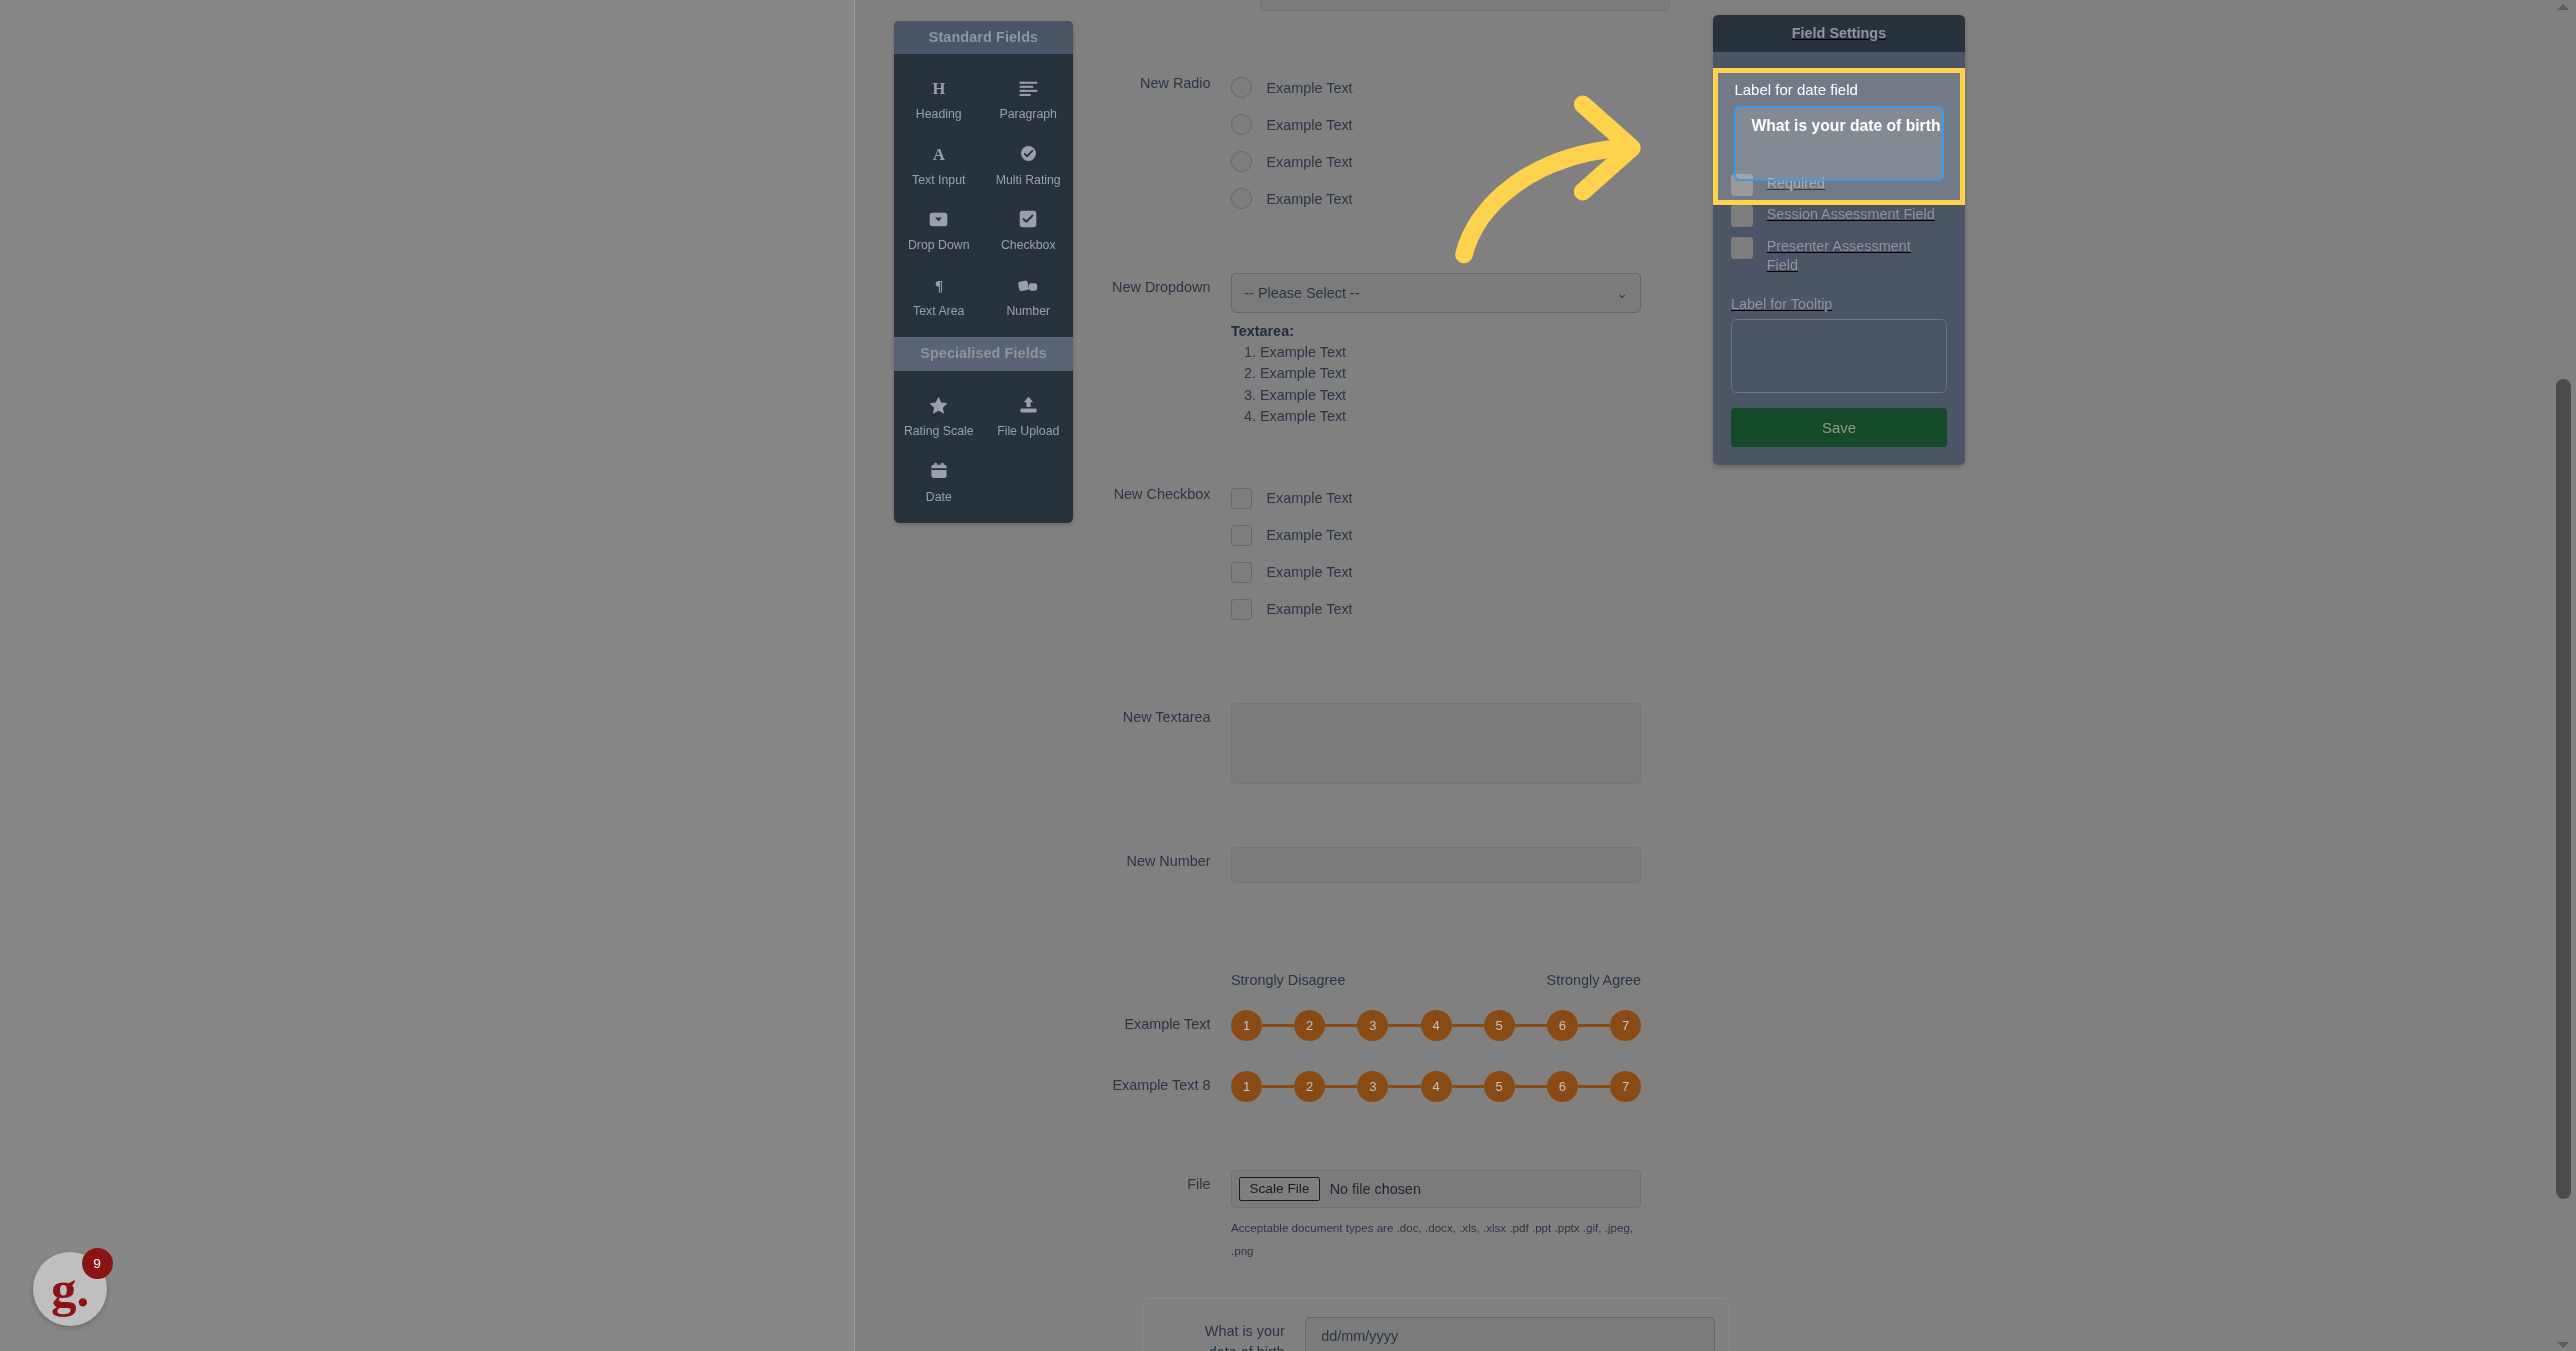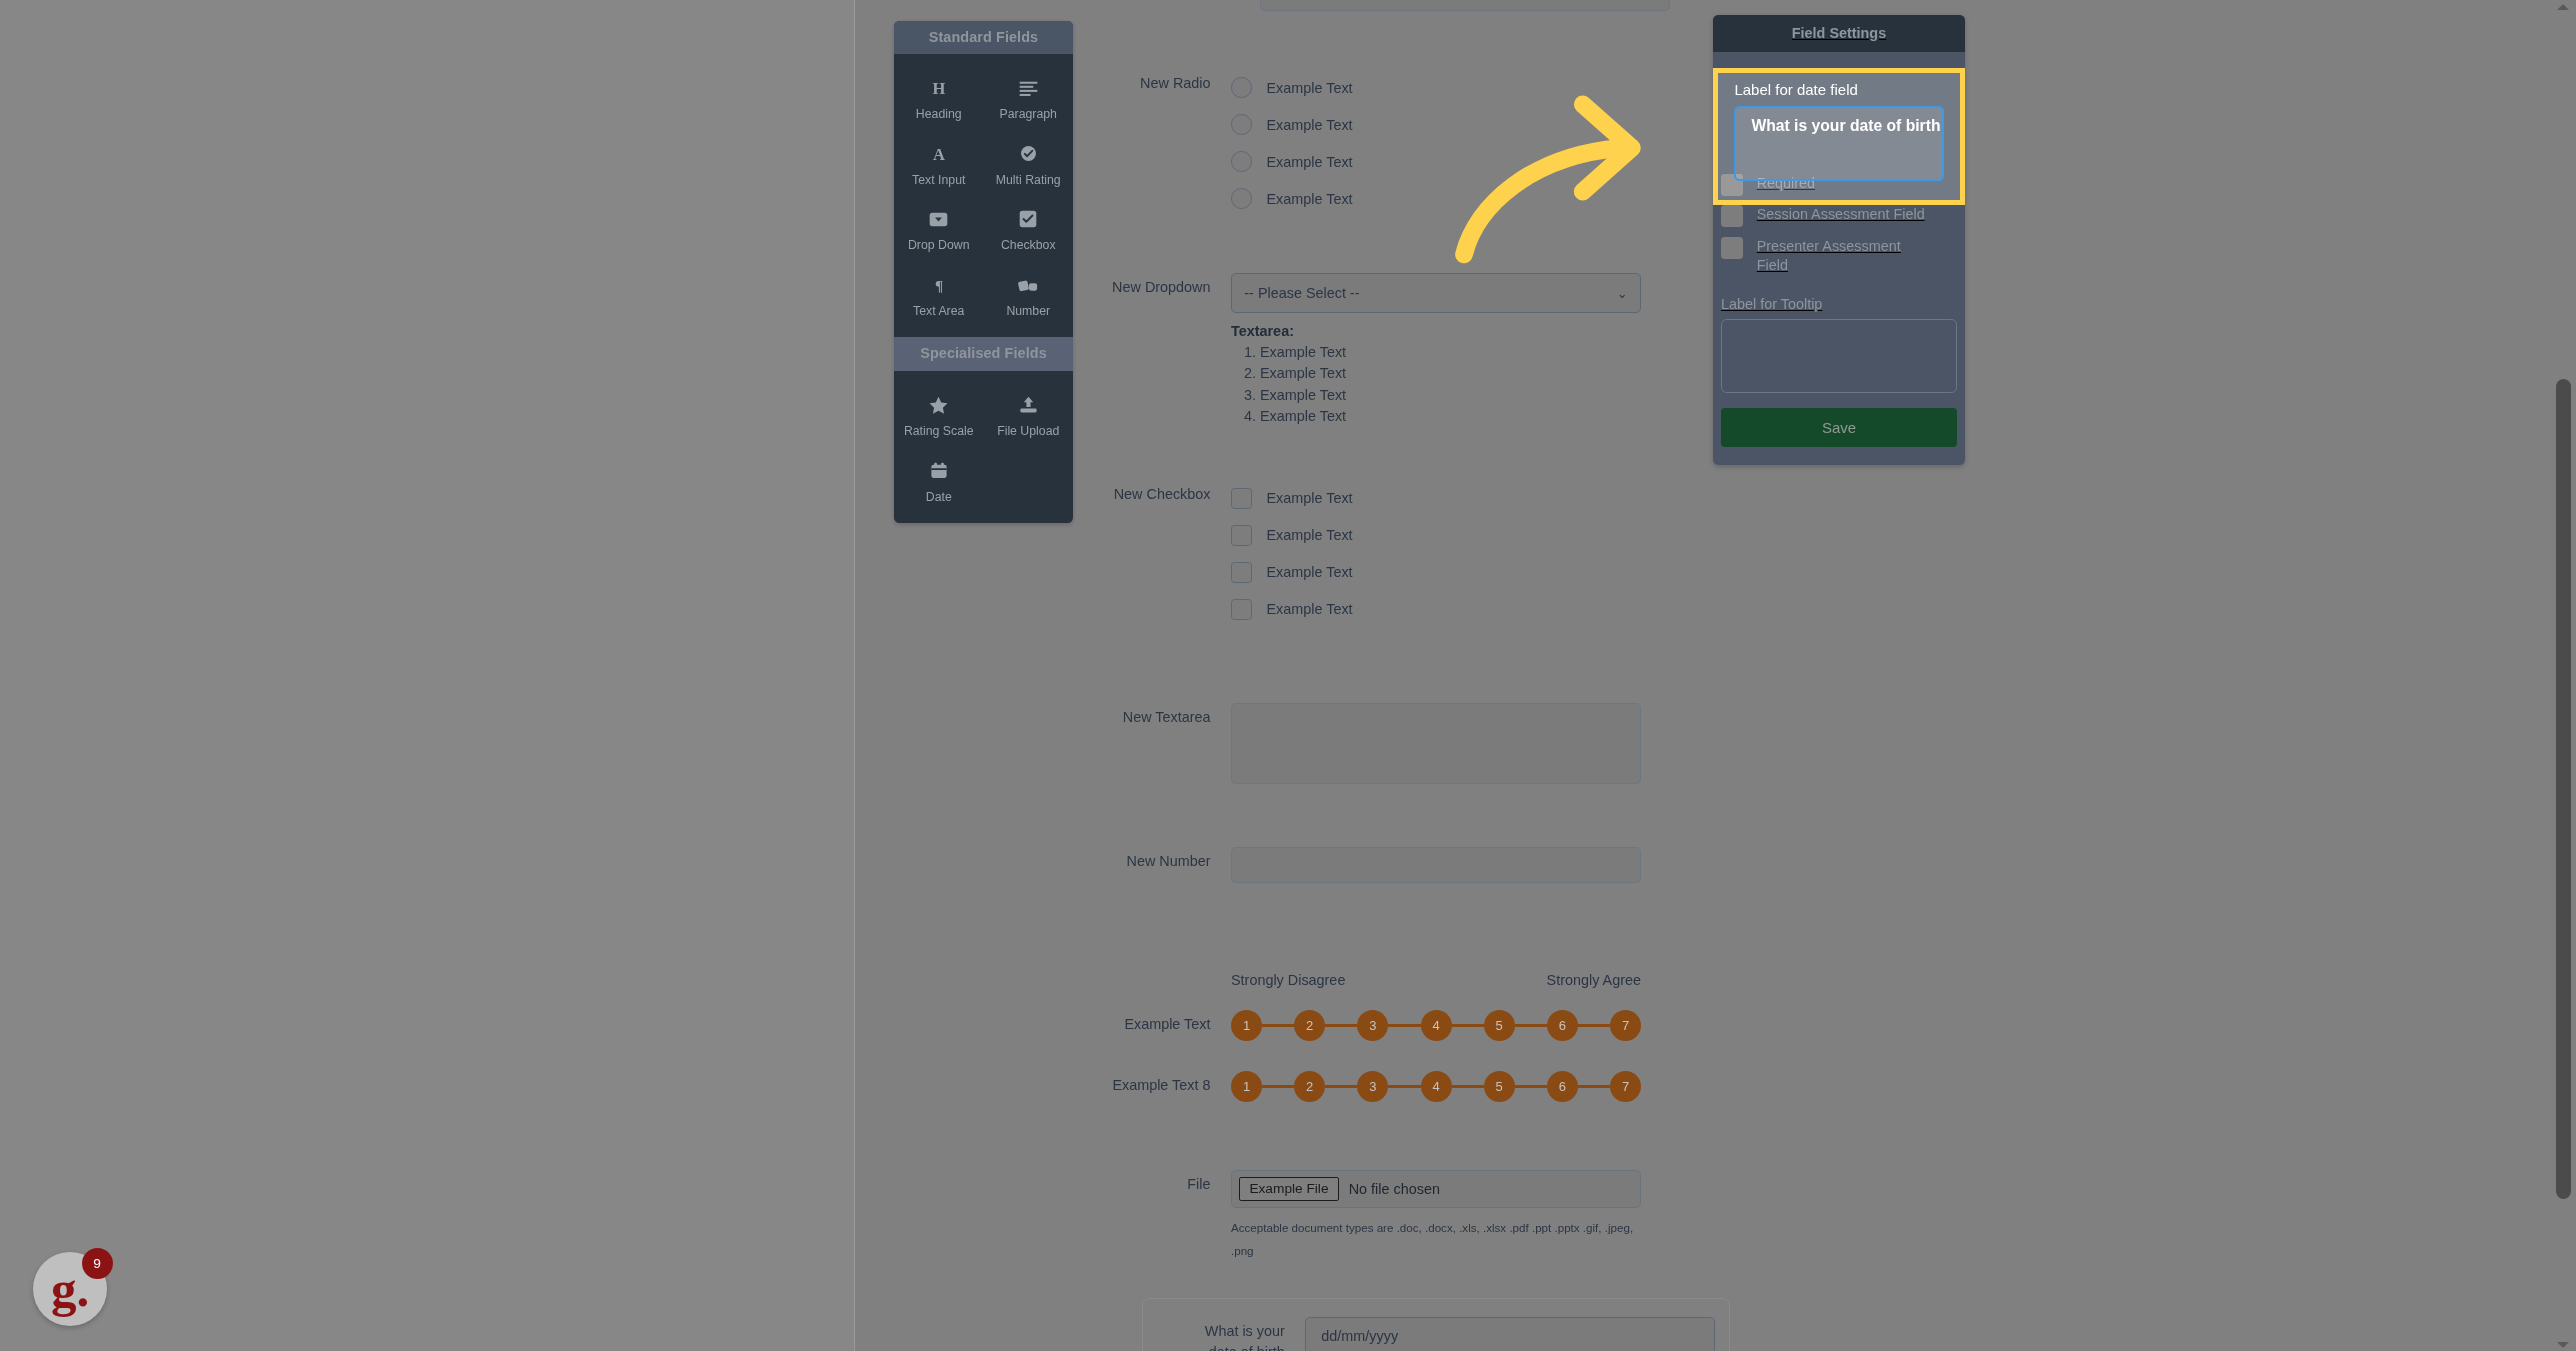--- a/index.html
+++ b/index.html
@@ -117,21 +117,21 @@
   .settings {
     position: absolute; left: 1713px; top: 15px; width: 252px;
     background: #4b5565; border-radius: 5.5px; overflow: hidden;
     box-shadow: 0 1.4px 5.5px rgba(0,0,0,.2);
     text-decoration: underline;
   }
   .st-header {
     background: #28323c; color: #8f959c; font-weight: bold;
     font-size: 14.4px; text-align: center; padding: 9.6px 0 11px;
   }
-  .st-body { padding: 0 8px 18px; }
+  .st-body { padding: 0 18px 18px; }
   .st-label { color: #8f959c; font-size: 14.4px; padding: 11px 0 6.8px; }
   .st-textarea {
     width: 100%; height: 74px; background: #4b5565;
     border: 0.7px solid #6c7687; border-radius: 5.5px;
   }
   .st-check-row { display: flex; align-items: flex-start; margin-bottom: 9.6px; }
   .st-check {
     width: 22px; height: 22px; background: #7d7d7d; border-radius: 3.4px;
     flex: none; margin-right: 13.7px; cursor: pointer;
   }
@@ -447,21 +447,21 @@
           <span class="pip-line"></span>
           <span class="pip">7</span>
         </div>
       </div>
     </div>
 
     <div class="form-row" style="margin-top:68px;">
       <div class="fr-label">File</div>
       <div class="fr-ctrl">
         <div class="filebox">
-          <span class="choose-btn">Example File</span>
+          <span class="choose-btn">Scale File</span>
           <span class="no-file">No file chosen</span>
         </div>
         <div class="file-hint">Acceptable document types are .doc, .docx, .xls, .xlsx .pdf .ppt .pptx .gif, .jpeg, .png</div>
       </div>
     </div>
 
     <div style="margin-top:36px; margin-left:137px;">
       <div class="date-card">
         <div class="form-row">
           <div class="fr-label" style="width:226px;">

